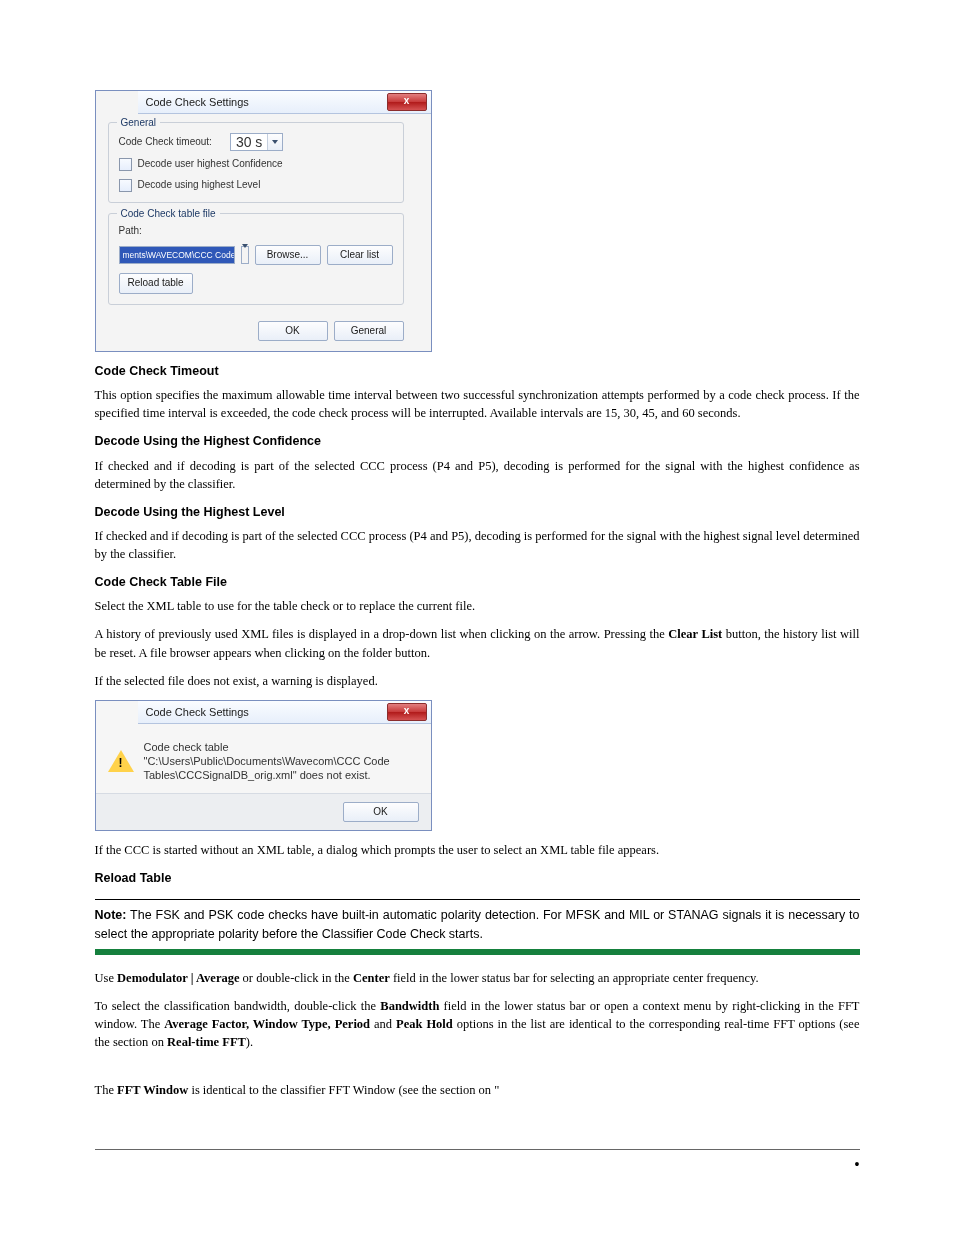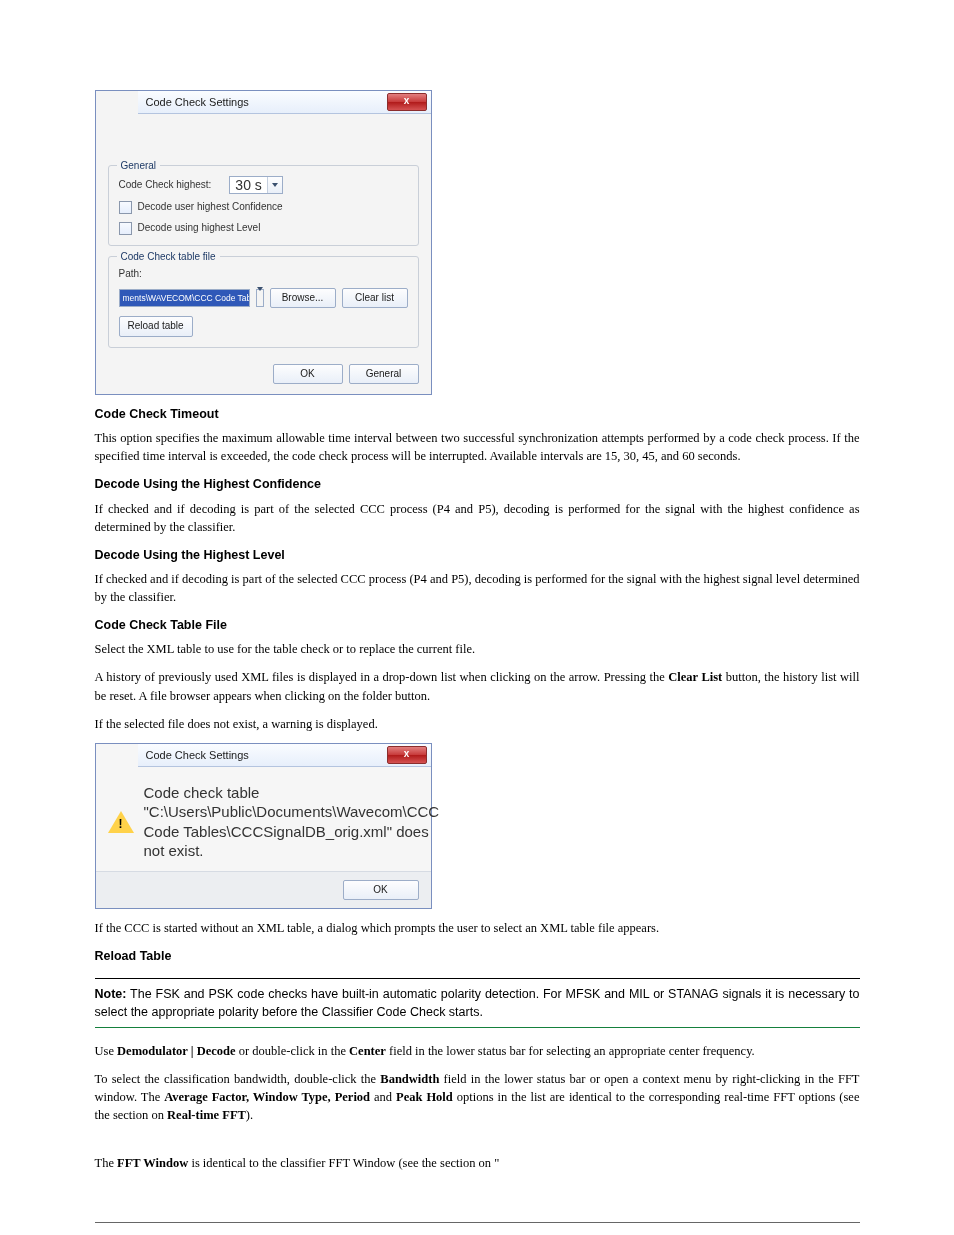--- a/index.html
+++ b/index.html
@@ -41,21 +41,21 @@
     height: 16px;
     background: linear-gradient(#e27f7f, #c83c3c 48%, #b11b1b 52%, #d55252);
     border: 1px solid #8b2d2d;
     border-radius: 2px;
     color: #fff;
     font-weight: bold;
     text-align: center;
     line-height: 14px;
     font-size: 10px;
   }
-  .dlg-body { padding: 8px 12px 10px 12px; background: #f4f4f4; margin-top: 43px; }
+  .dlg-body { padding: 8px 27px 10px 12px; background: #f4f4f4; }
   .grp {
     border: 1px solid #c9cfd8;
     border-radius: 3px;
     padding: 10px 10px 10px 10px;
     margin-bottom: 10px;
     position: relative;
     background: #f4f4f4;
   }
   .grp-title {
     position: absolute;
@@ -149,31 +149,31 @@
   .warn-icon::after {
     content: "!";
     position: absolute;
     top: 5px; left: -3px;
     width: 6px;
     color: #000;
     font-weight: bold;
     font-size: 12px;
     text-align: center;
   }
-  .dlg2 .msg-text { font-size: 15px; line-height: 1.3; }
+  .dlg2 .msg-text { font-size: 11px; line-height: 1.3; }
   .dlg2-footer {
     background: #eceef1;
     border-top: 1px solid #d6dbe3;
     padding: 8px 12px;
     display: flex;
     justify-content: flex-end;
   }
   .note-box {
     border-top: 1px solid #000;
-    border-bottom: 1px solid #15803d;
+    border-bottom: 6px solid #15803d;
     padding: 6px 0;
     margin: 12px 0 14px 0;
     text-align: justify;
   }
   b { font-weight: bold; }
   .foot {
     border-top: 1px solid #666;
     margin-top: 50px;
     padding-top: 4px;
     display: flex;
@@ -188,21 +188,21 @@
 
   <div class="dlg">
     <div class="dlg-titlebar">
       <span>Code Check Settings</span>
       <span class="dlg-close">x</span>
     </div>
     <div class="dlg-body">
       <div class="grp">
         <div class="grp-title">General</div>
         <div class="row">
-          <span>Code Check highest:</span>
+          <span>Code Check timeout:</span>
           <span style="width:6px"></span>
           <span class="combo">
             <span class="combo-text">30 s</span>
             <span class="combo-arrow">
                 <span class="arrow-down"></span>
               </span>
           </span>
         </div>
         <div class="row">
           <span class="chk"></span>
@@ -269,21 +269,21 @@
 
   <p>If the CCC is started without an XML table, a dialog which prompts the user to select an XML table file appears.</p>
 
   <div class="subhead">Reload Table</div>
 
   <div class="note-box">
     <b>Note:</b><span> The FSK and PSK code checks have built-in automatic polarity detection. For MFSK and MIL or STANAG signals it is necessary to select the appropriate polarity before the Classifier Code Check starts.</span>
   </div>
 
   <p>
-    <span>Use </span><b>Demodulator | Decode</b><span> or double-click in the </span><b>Center</b><span> field in the lower status bar for selecting an appropriate center frequency.</span>
+    <span>Use </span><b>Demodulator | Average</b><span> or double-click in the </span><b>Center</b><span> field in the lower status bar for selecting an appropriate center frequency.</span>
   </p>
 
   <p>
     <span>To select the classification bandwidth, double-click the </span><b>Bandwidth</b><span> field in the lower status bar or open a context menu by right-clicking in the FFT window. The </span><b>Average Factor, Window Type, Period</b><span> and </span><b>Peak Hold</b><span> options in the list are identical to the corresponding real-time FFT options (see the section on </span><b>Real-time FFT</b><span>).</span>
   </p>
 
   <p style="margin-top:30px">
     <span>The </span><b>FFT Window</b><span> is identical to the classifier FFT Window (see the section on "</span>
   </p>
 

